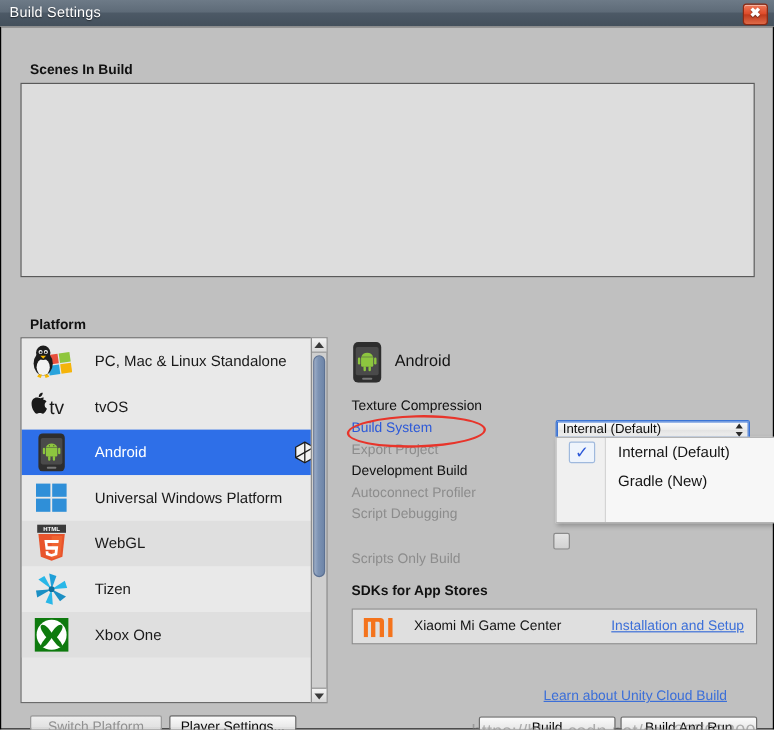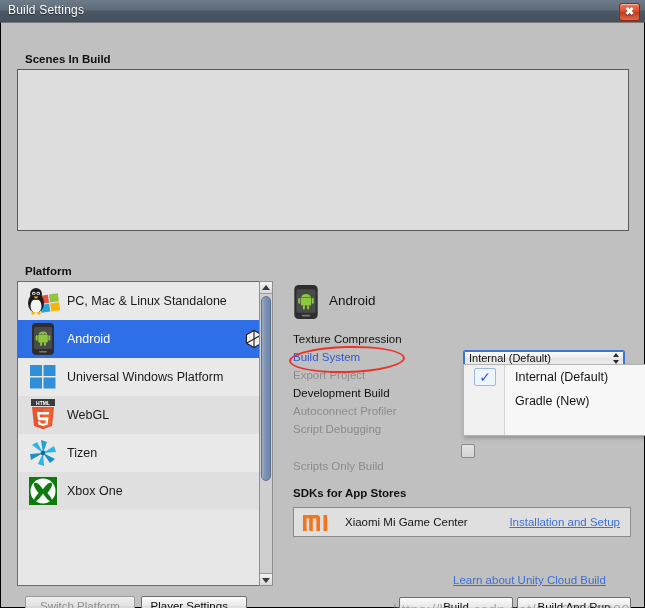--- a/index.html
+++ b/index.html
@@ -68,20 +68,21 @@
   
   #platform-box{
     position:absolute;left:16px;top:258px;width:256px;height:305px;
     background:#e7e7e7;border:1px solid #6b6b6b;box-sizing:border-box;
     overflow:hidden;
   }
   .plat-row{
     position:relative;height:38px;box-sizing:border-box;
     display:flex;align-items:center;
     cursor:pointer;
+    gap:12px;
   }
   .plat-row.odd{background:#e9e9e9;}
   .plat-row.even{background:#dfdfdf;}
   .plat-row.sel{background:#2e6fe8;}
   .plat-row .picon{
     width:40px;min-width:40px;height:34px;margin-left:5px;
     display:flex;align-items:center;justify-content:center;
   }
   .plat-row .plabel{
     font-size:12.5px;color:#1a1a1a;margin-left:4px;white-space:nowrap;
@@ -269,20 +270,30 @@
             <circle cx="12.1" cy="7.6" r=".9" fill="#111"></circle>
             <path d="M7.6 10.4 L12.4 10.4 L10 13 Z" fill="#f7b801"></path>
             <path d="M6 26 L9 26 L8 29 L5 28 Z" fill="#f7b801"></path>
             <path d="M11 26 L14 26 L15 28 L12 29 Z" fill="#f7b801"></path>
           </svg>
         </div>
         <div class="plabel">PC, Mac &amp; Linux Standalone</div>
       </div>
 
 
+      <div class="plat-row odd">
+        <div class="picon">
+          <svg width="40" height="24" viewBox="0 0 40 24">
+            <path d="M13.5 4.2c-.9 0-2.2.6-2.9.6-.8 0-1.9-.6-3-.6-2.2 0-4.3 1.8-4.3 5.2 0 2.2.8 4.5 1.8 6 .8 1.2 1.6 2.3 2.6 2.3.9 0 1.3-.6 2.5-.6 1.2 0 1.5.6 2.5.6 1 0 1.7-1 2.5-2.2.6-.9.9-1.8 1-2-.03-.02-2-.8-2-3 0-1.9 1.5-2.8 1.6-2.9-.9-1.3-2.3-1.4-2.8-1.4z" fill="#1a1a1a"></path>
+            <path d="M12.6 0c.1 1-.3 2-.9 2.7-.6.7-1.5 1.2-2.4 1.1-.1-1 .4-2 1-2.6C10.9.4 11.9 0 12.6 0z" fill="#1a1a1a"></path>
+            <text x="18" y="18" font-family="Liberation Sans, sans-serif" font-size="16" font-weight="400" fill="#1a1a1a">tv</text>
+          </svg>
+        </div>
+        <div class="plabel">tvOS</div>
+      </div>
 
       <div class="plat-row sel">
         <div class="picon">
           <svg width="24" height="32" viewBox="0 0 24 32">
             <rect x="1" y="0" width="22" height="32" rx="4" fill="#2e2e2e"></rect>
             <rect x="3" y="4" width="18" height="22" rx="1.5" fill="#4a4a4a"></rect>
             <g transform="translate(7.2,9.2)">
               <path d="M0 2.8 h9.6 v6.4 a1 1 0 0 1 -1 1 h-7.6 a1 1 0 0 1 -1 -1 z" fill="#8dc63f"></path>
               <path d="M0.2 2.3 a4.8 4.2 0 0 1 9.2 0 z" fill="#8dc63f"></path>
               <rect x="-2.5" y="3" width="1.9" height="5.4" rx=".95" fill="#8dc63f"></rect>

